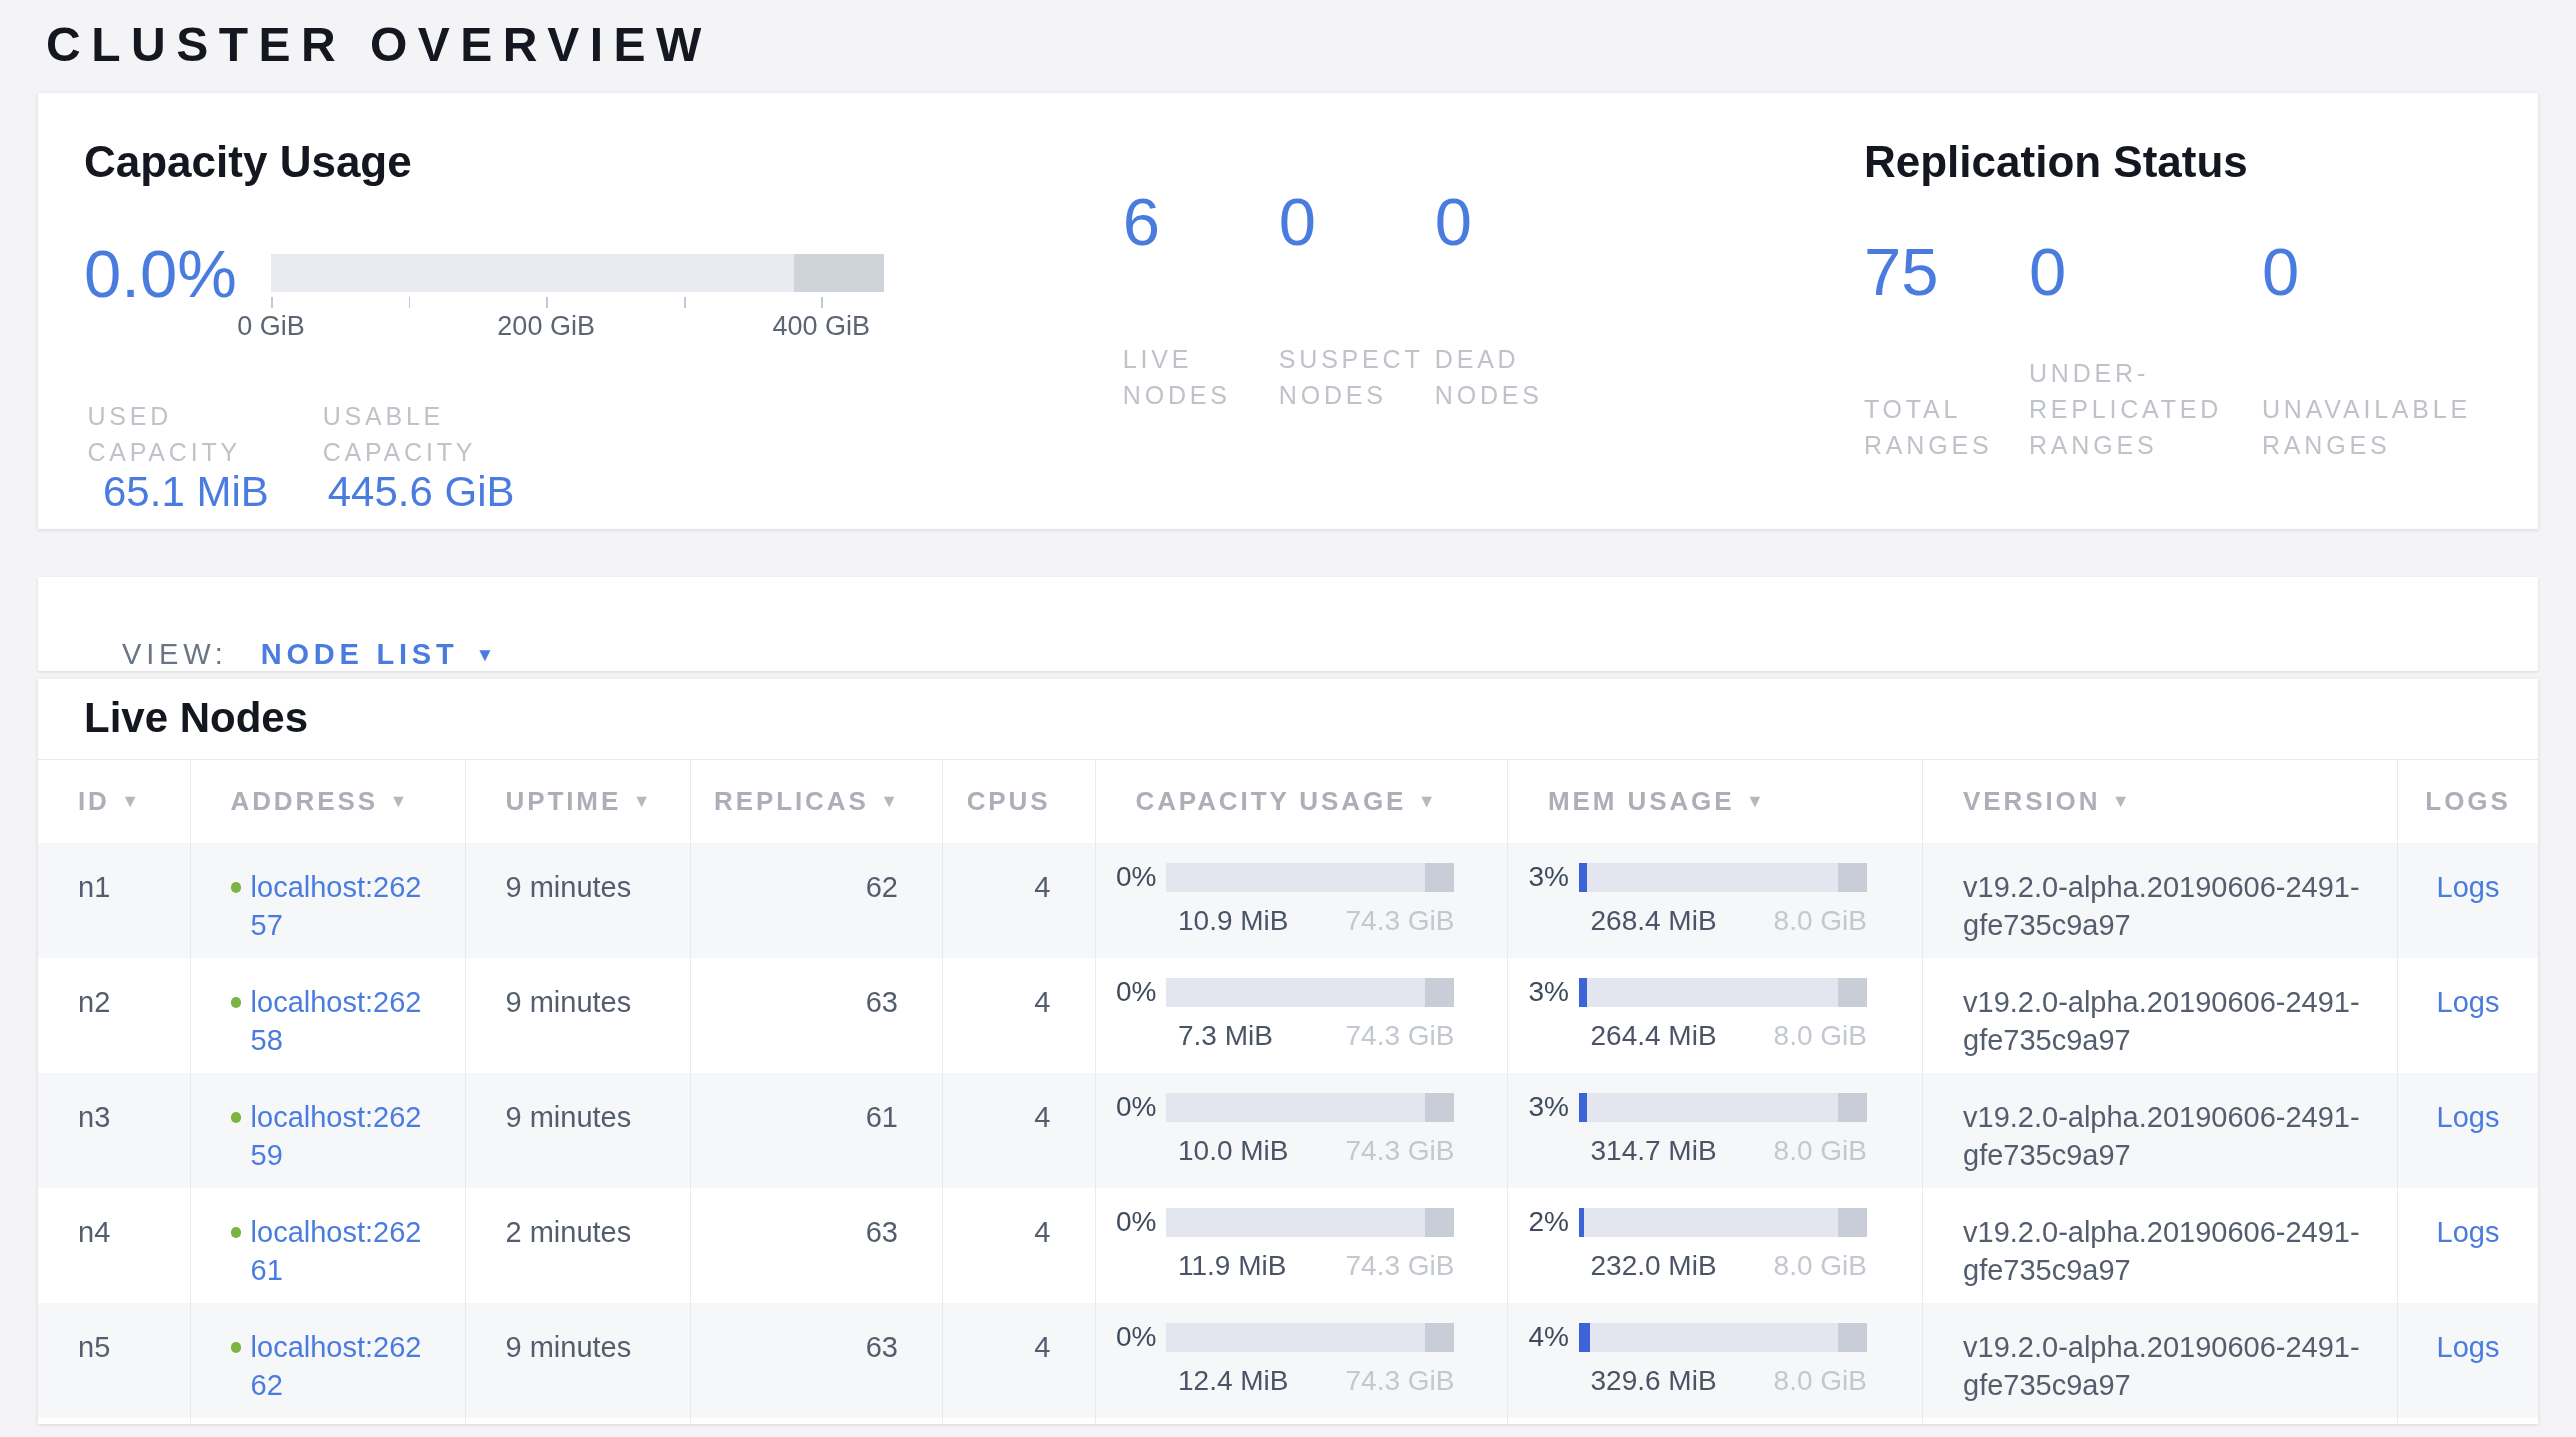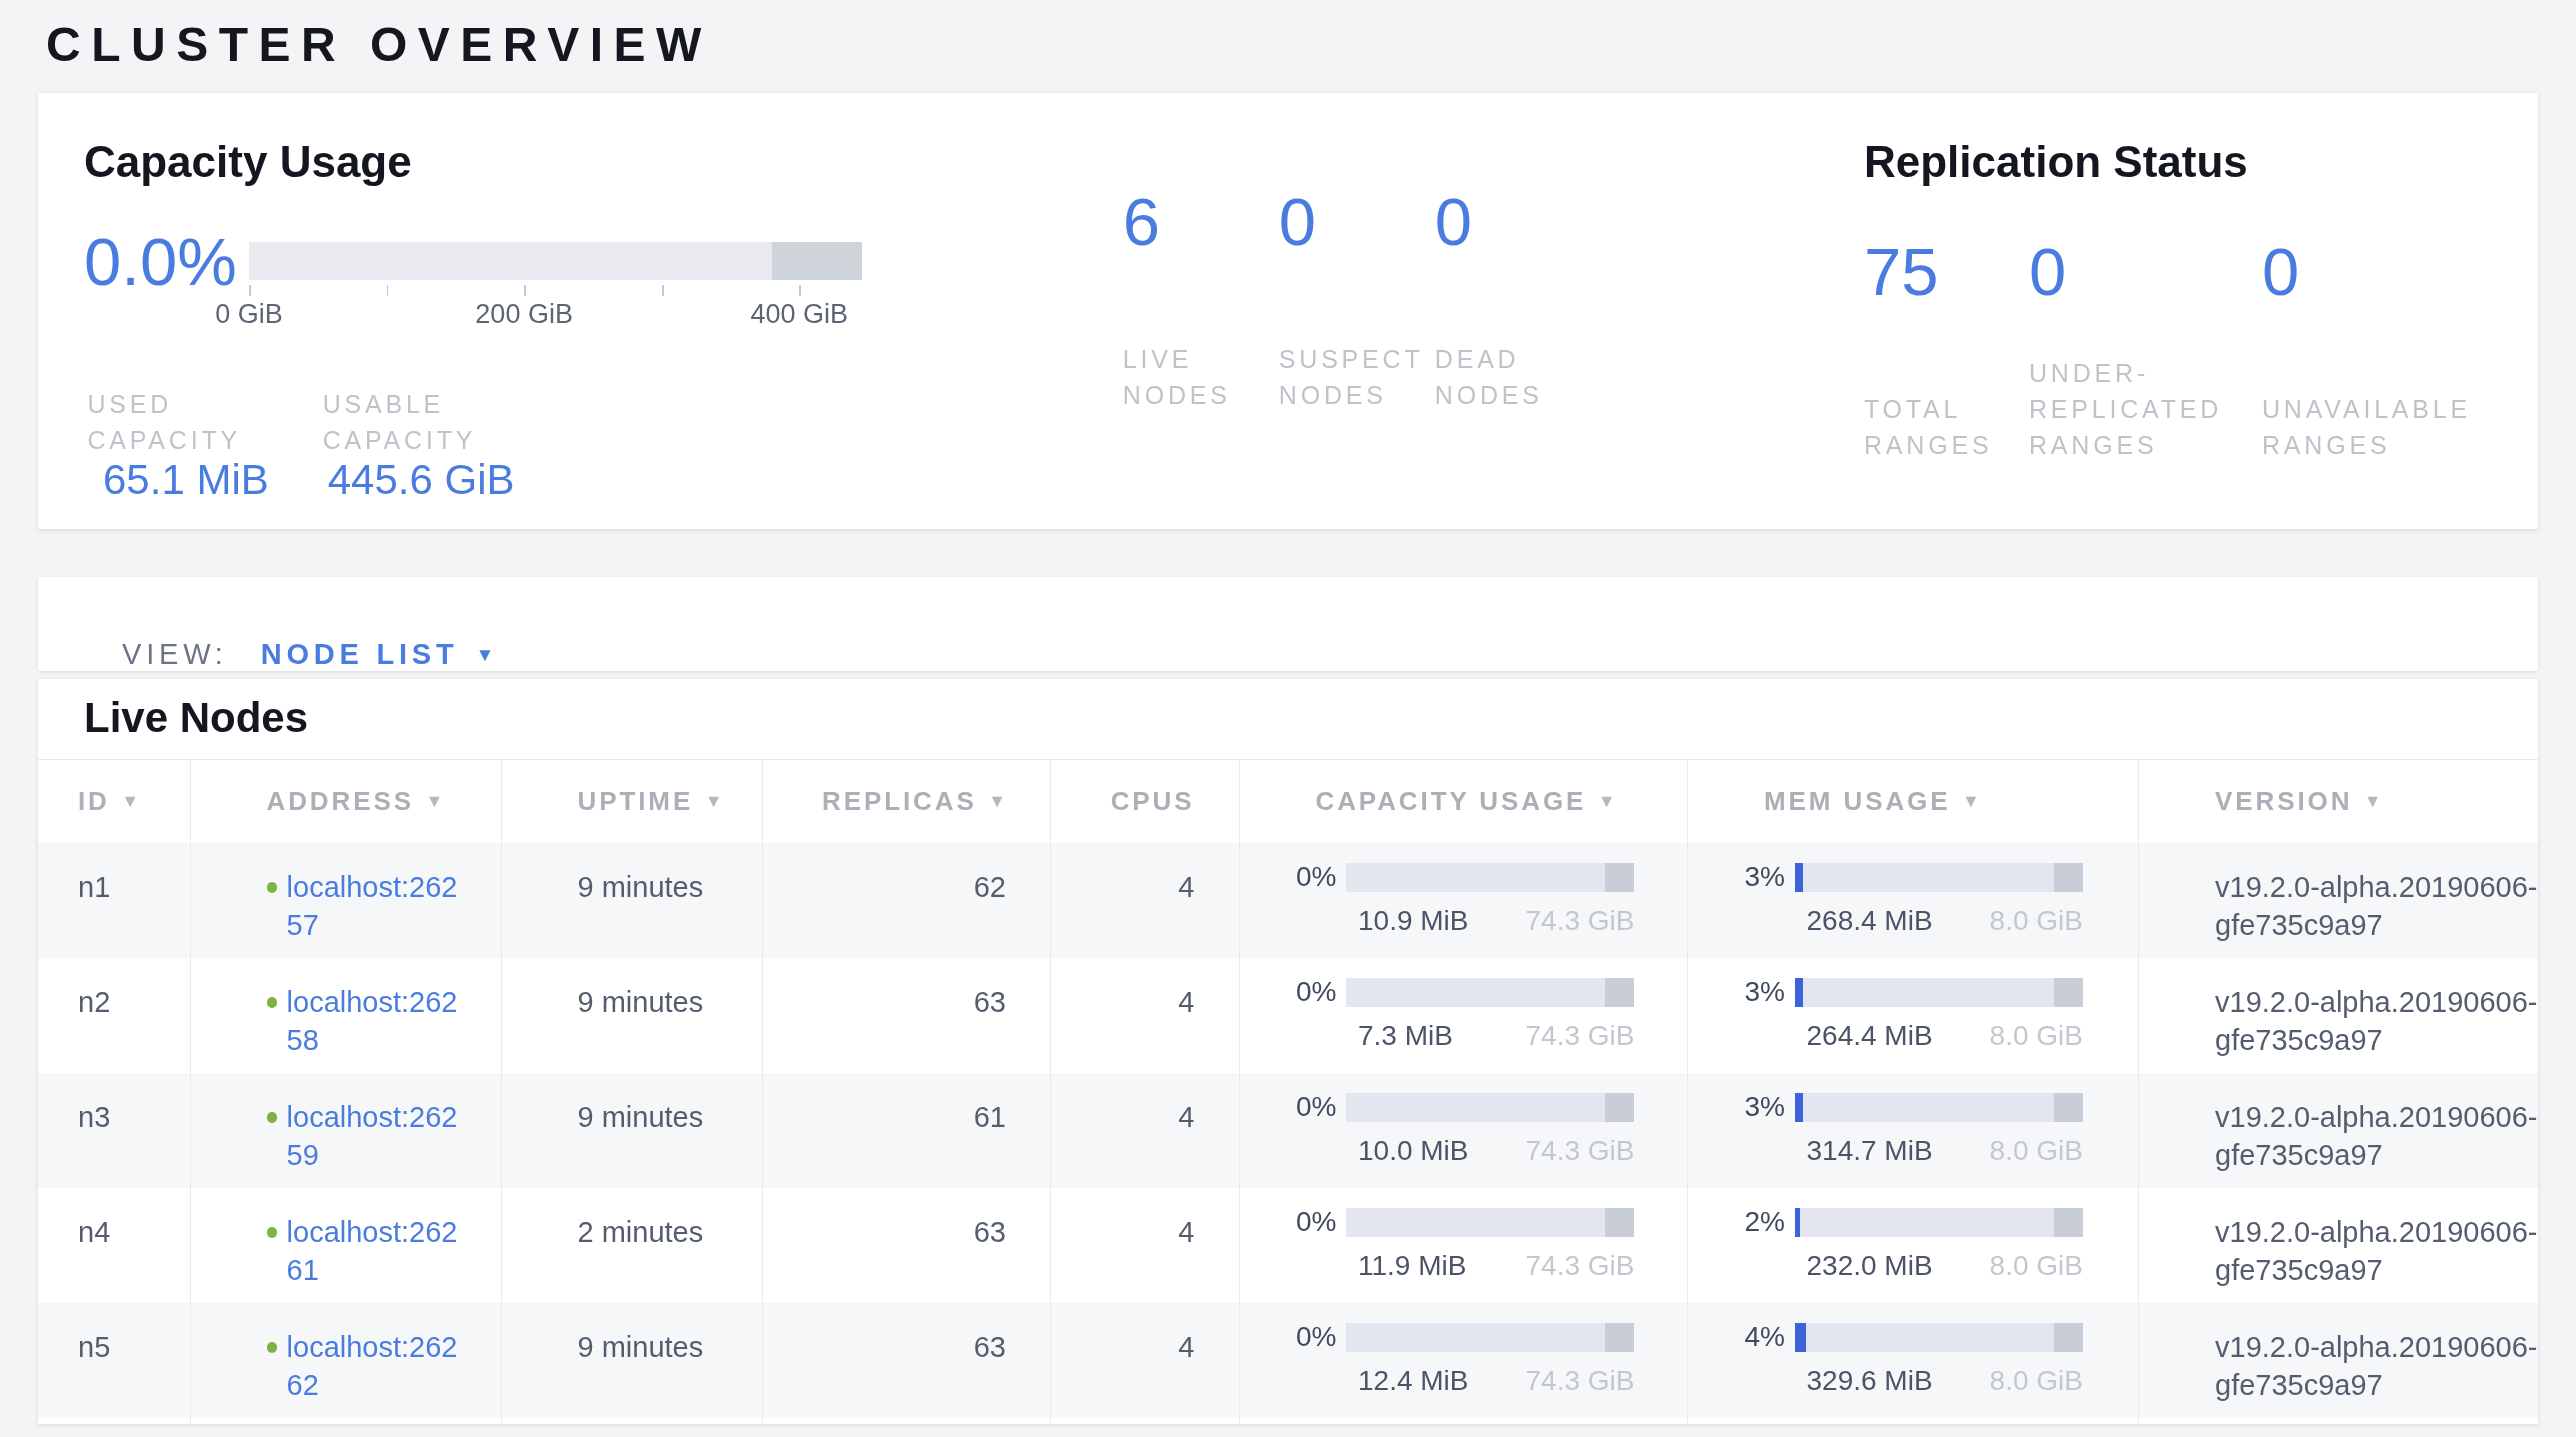--- a/index.html
+++ b/index.html
@@ -19,21 +19,21 @@
     background:#fff; margin:0 38px;
     box-shadow:0 1px 3.8px rgba(40,45,60,.14);
   }
   
   .summary { height:436px; padding:44px 46px; display:flex; }
   .sec h2 { margin:0; font-size:44px; font-weight:700; color:#14171f; }
   .sec-capacity { width:1075px; }
   .sec-node { width:767px; }
   .sec-repl { flex:1; }
 
-  .cap-row { display:flex; margin-top:36px; }
+  .cap-row { display:flex; margin-top:48px;gap:22px; }
   .cap-pct { width:165px; font-size:67px; line-height:77px; color:#4a7ce0; }
   .cap-bar-block { width:613px; }
   .cap-bar { position:relative; height:38px; background:#e9eaef; margin-top:19px; }
   .cap-bar-band { position:absolute; top:0; bottom:0; right:0; background:#cfd3da; }
   .cap-ticks { position:relative; height:17px; width:100%; }
   .cap-tick { position:absolute; top:4.8px; width:1.9px; height:11.5px; background:#c5c8cf; }
   .cap-axis-labels { position:relative; height:33px; width:100%; margin-top:1.9px; }
   .cap-axis-label { position:absolute; transform:translateX(-50%); font-size:27px; color:#5d6575; white-space:nowrap; }
   .metrics { display:flex; margin-top:54px; }
   .metric { display:flex; align-items:center;flex-direction:column; }
@@ -60,21 +60,20 @@
   .view-select { margin-left:33px; display:flex; align-items:center; cursor:pointer; }
   .view-select .sel-text { font-size:29px; letter-spacing:4.8px; font-weight:700; color:#4a7ce0; }
   .view-caret { margin-left:17px; font-size:19px; color:#4a7ce0; letter-spacing:0; }
 
   
   .nodes-panel { margin-top:7.7px; height:745px; overflow:hidden; }
   .panel-title { margin:0; padding:15.3px 0 17px 46px; font-size:42px; font-weight:700; color:#14171f; }
   .thead, .trow {
     display:grid;
     grid-template-columns:6.1% 11% 9% 10.1% 6.1% 16.5% 16.6% 19% 5.6%;
-    gap:36px;
   }
   .thead { height:84px; border-top:1px solid #e8e9ec; }
   .thead > div, .trow > div { border-right:1px solid #e9eaee; }
   .thead > div:last-child, .trow > div:last-child { border-right:none; }
   .th { display:flex; align-items:center; padding-left:40px;
         font-size:26px; font-weight:700; letter-spacing:2.9px; color:#adafb8; }
   .th.al-right { justify-content:flex-end; padding-left:0; padding-right:44px; }
   .th.al-center { justify-content:center; padding-left:0; }
   .sort-arrow { margin-left:11.5px; font-size:18px; letter-spacing:0; color:#b6b8c0; }
 

